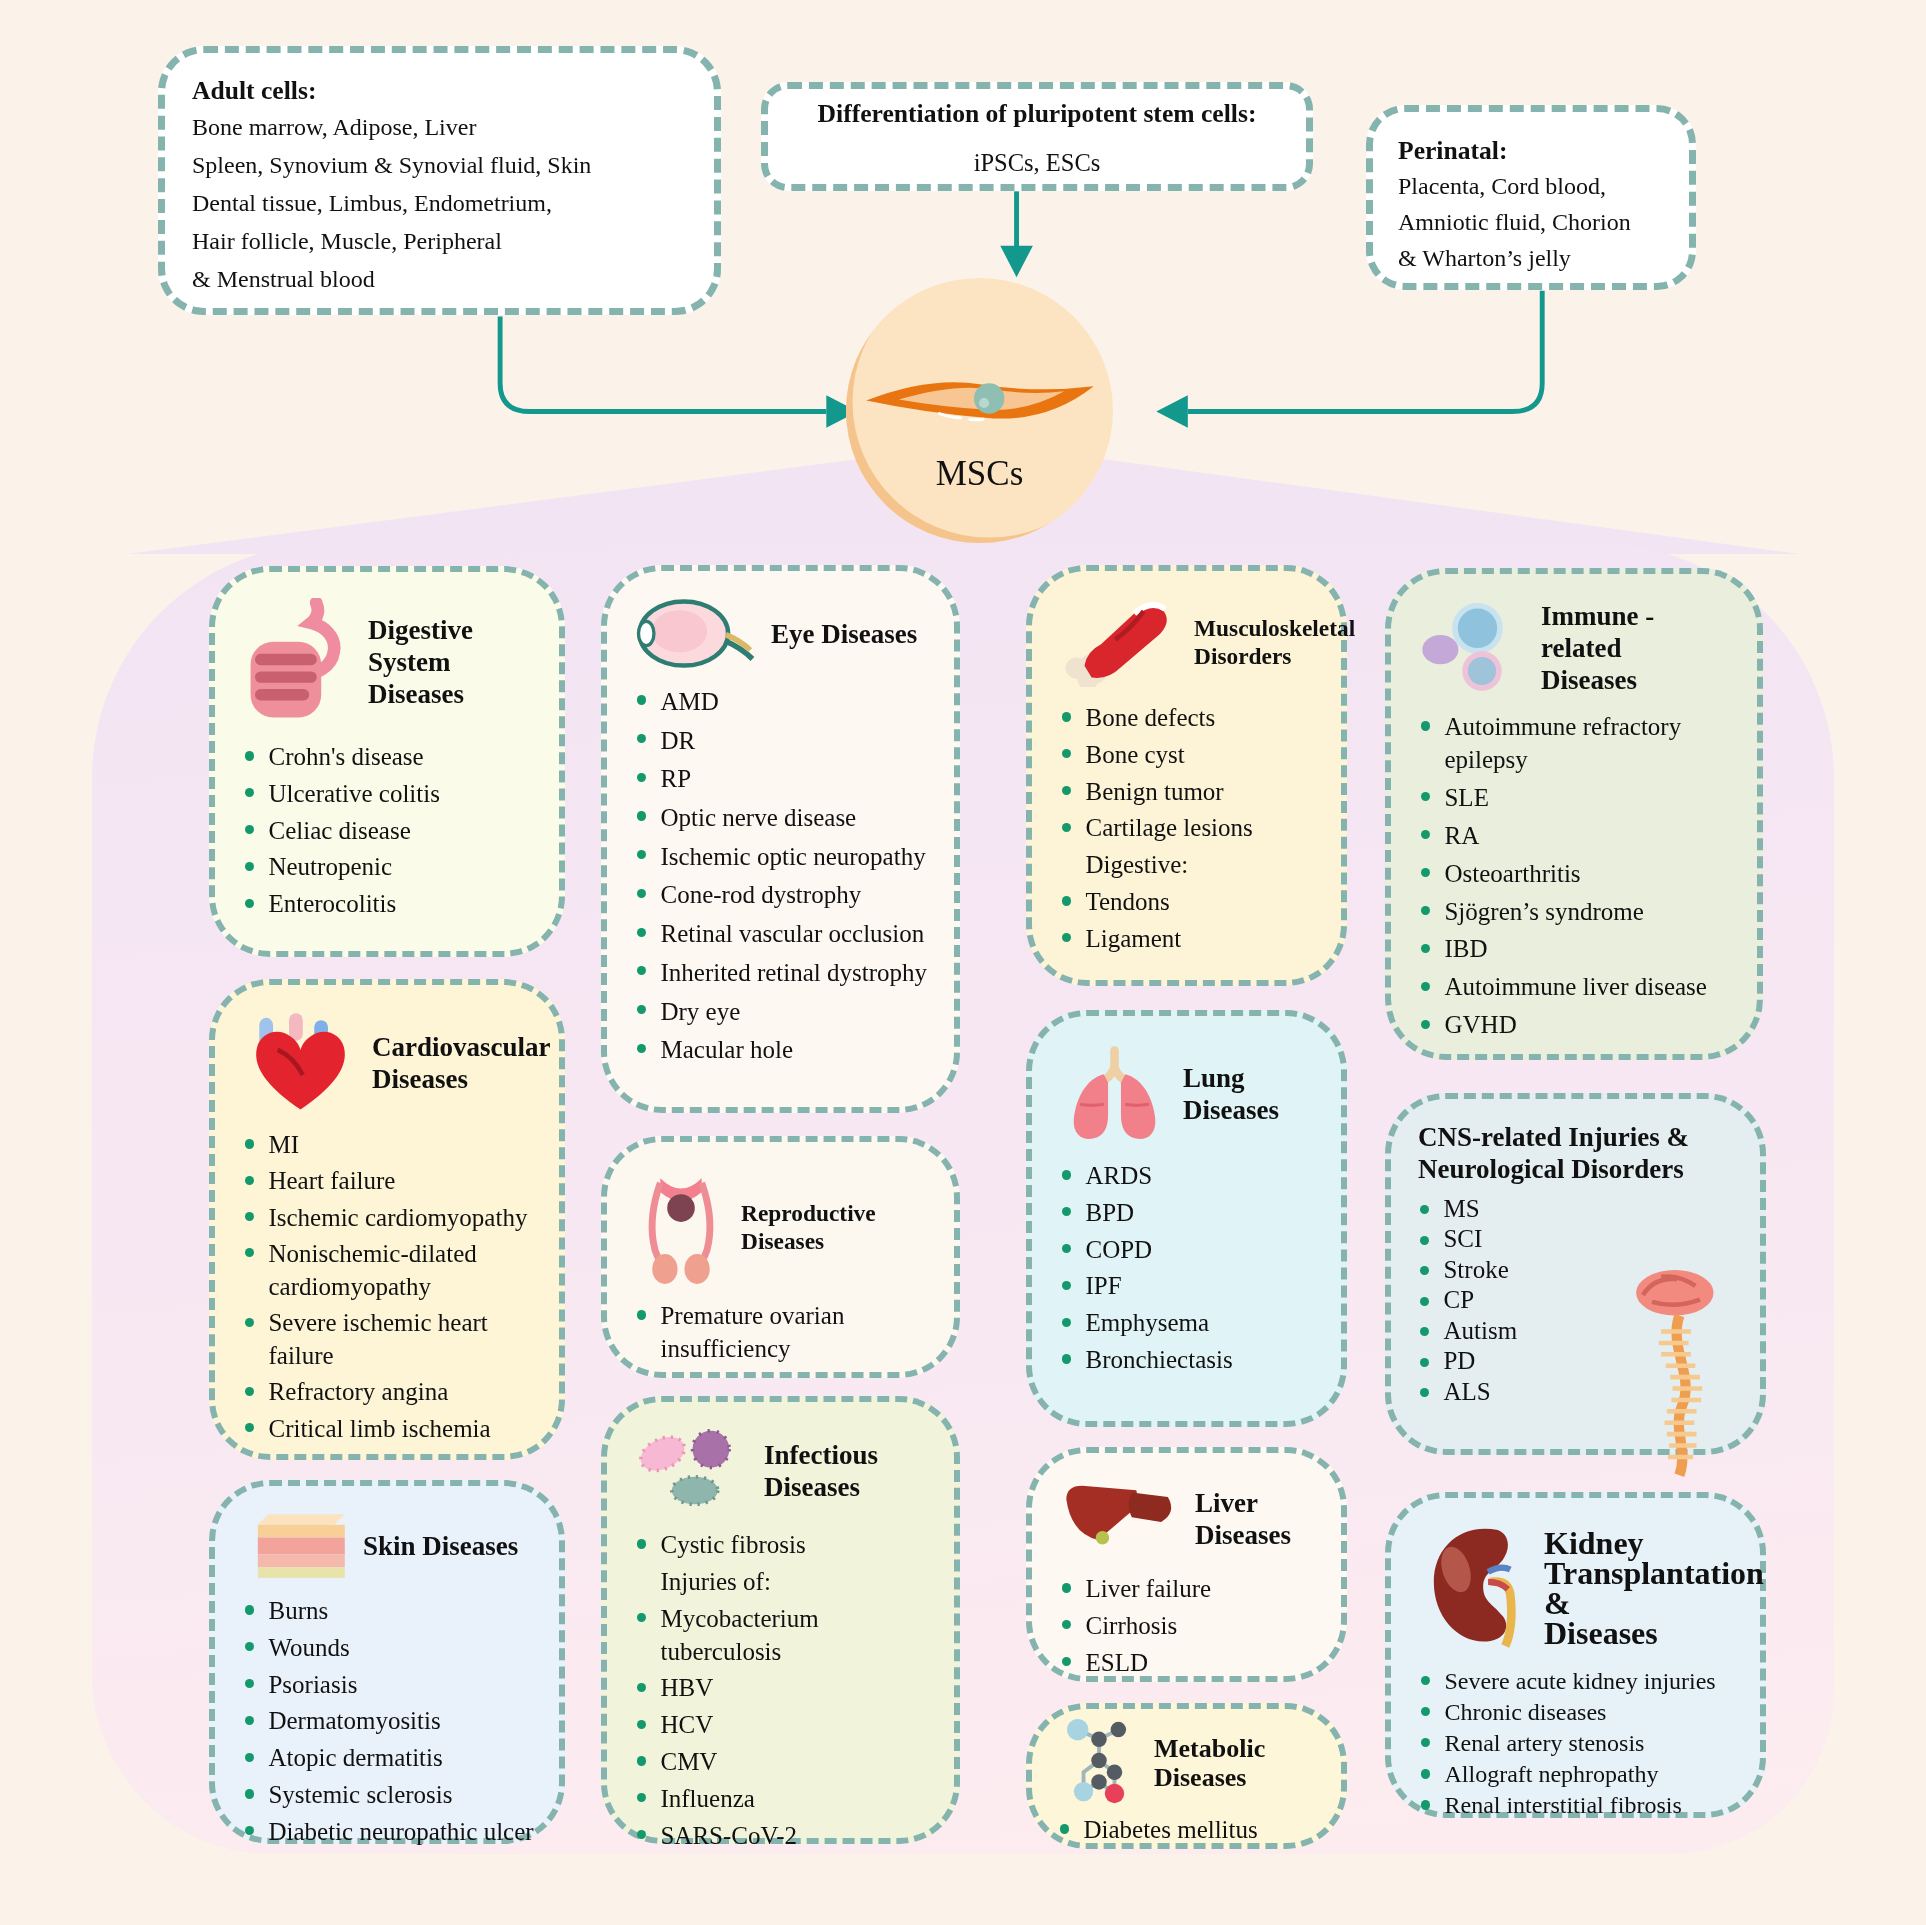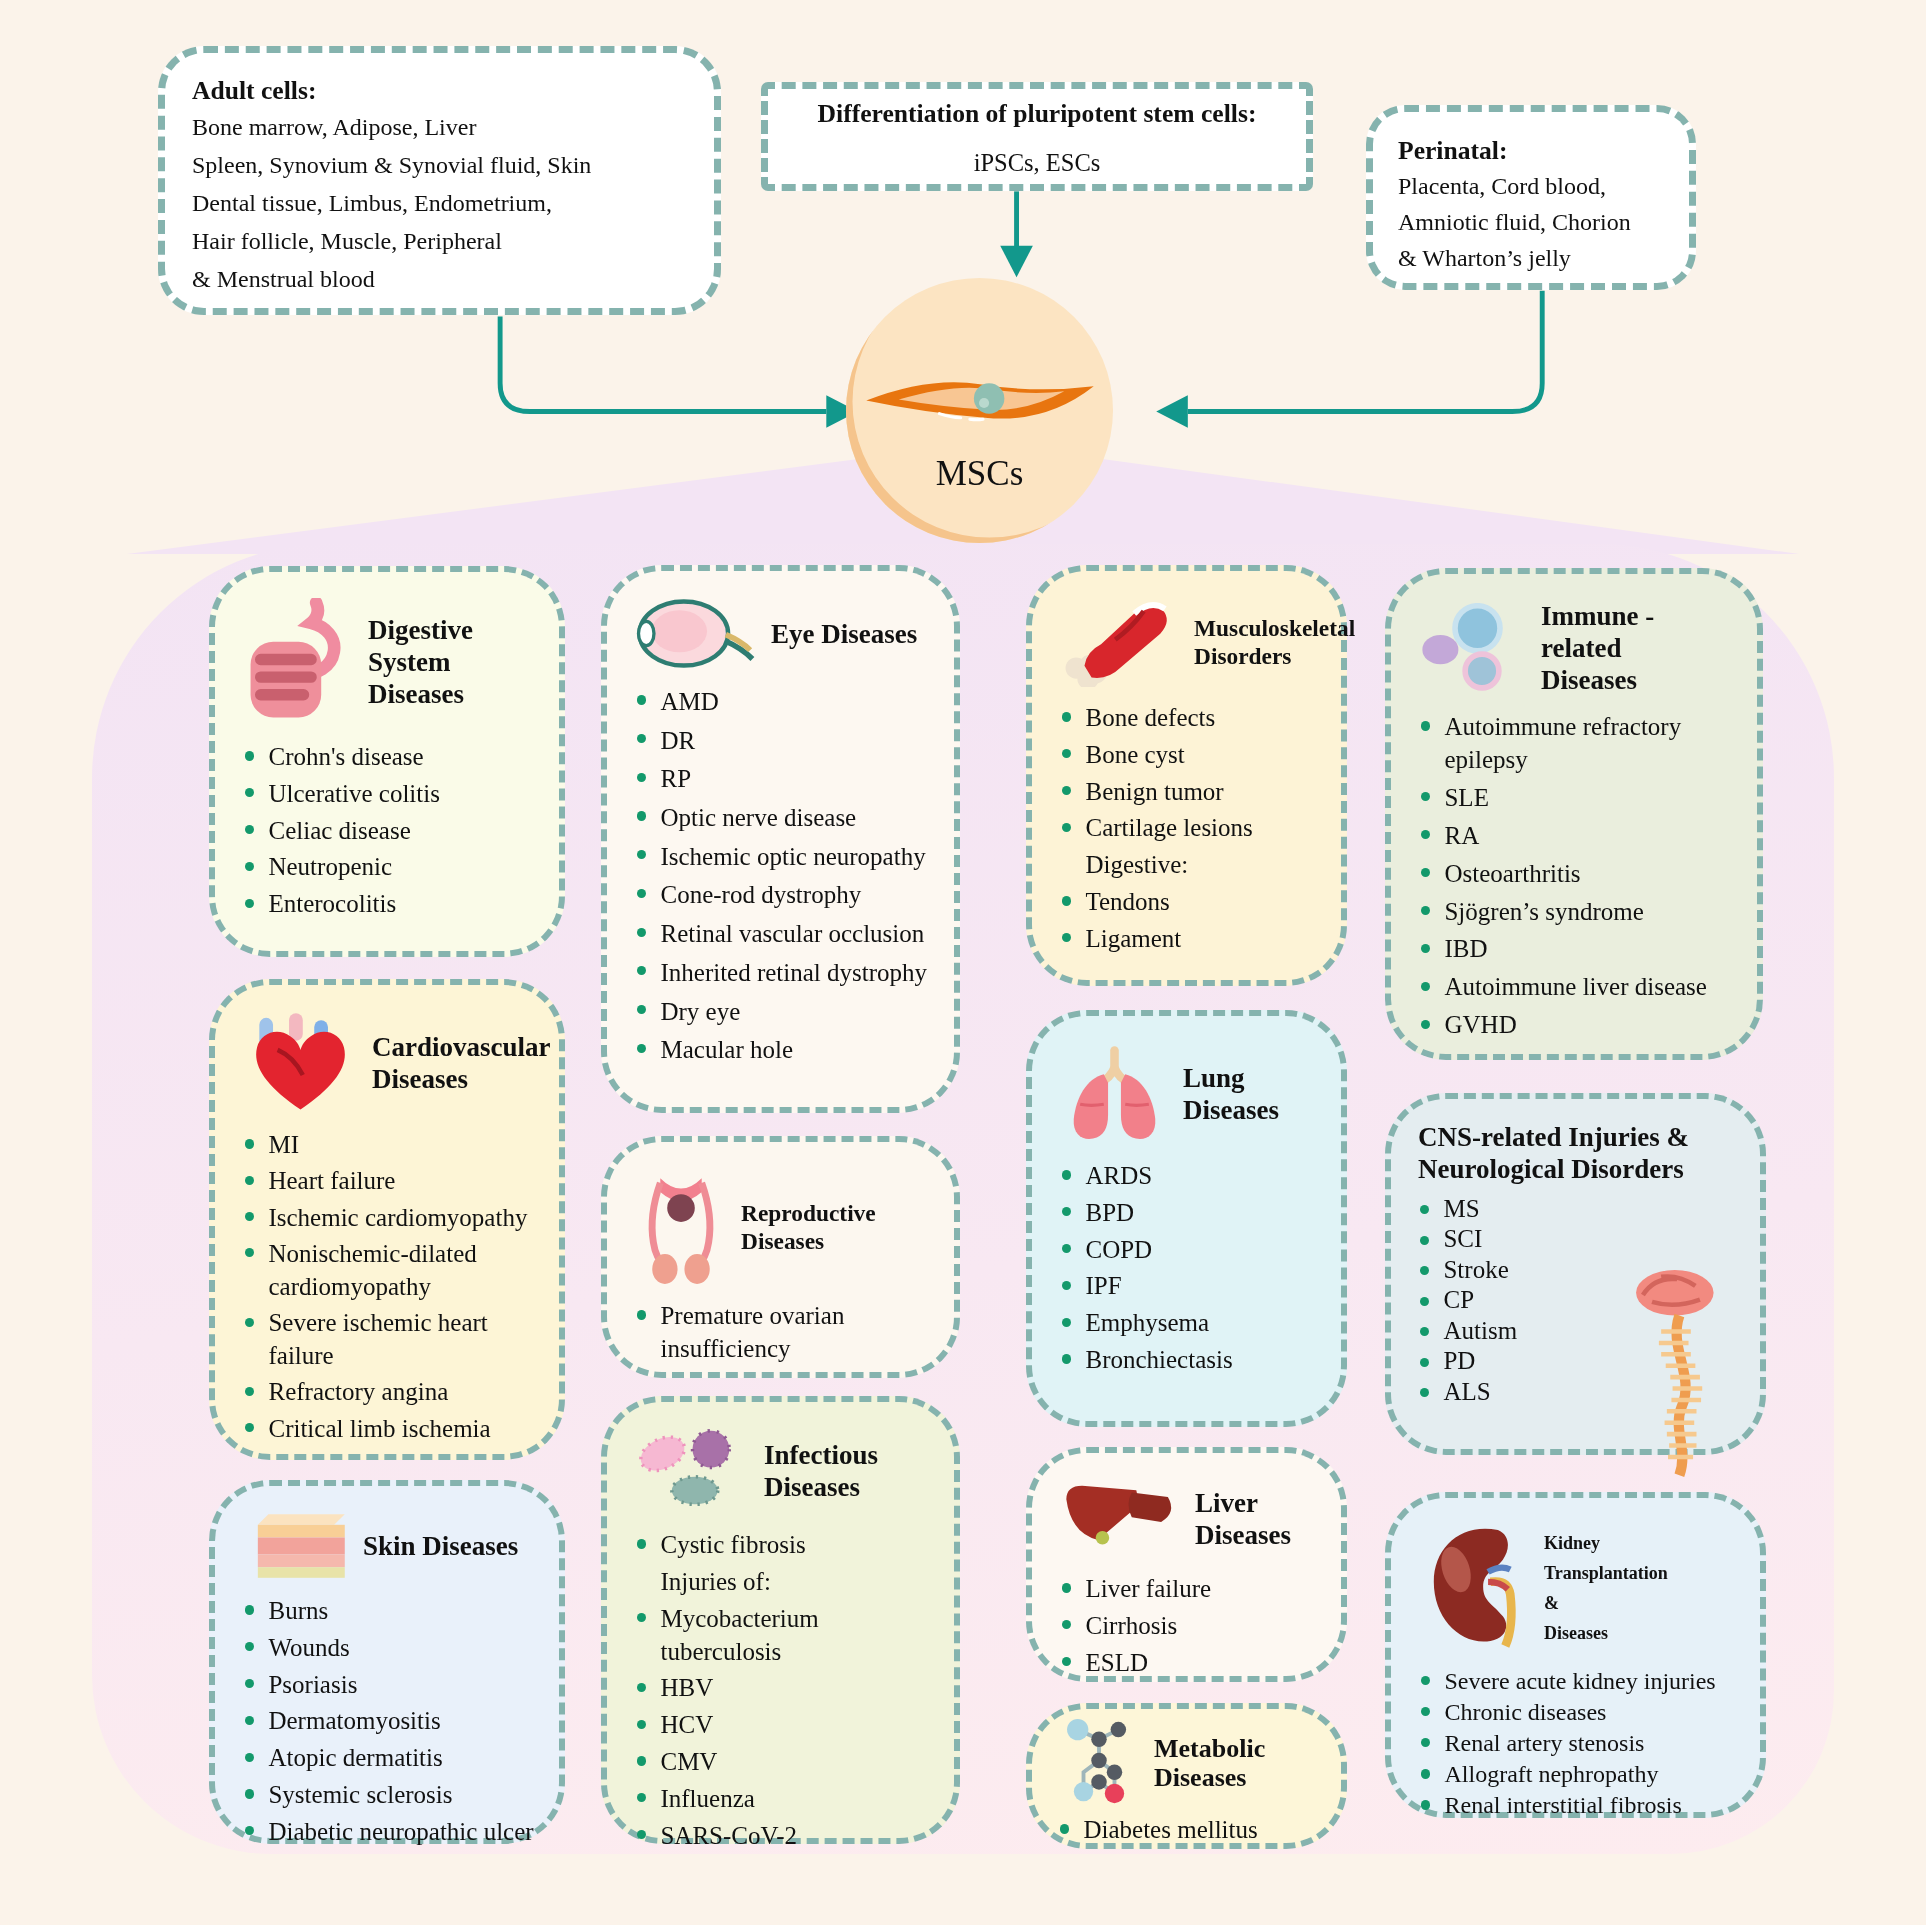--- a/index.html
+++ b/index.html
@@ -6,21 +6,21 @@
     --teal:#12988c; --dash:#85b3ae; --bullet:#13996b;
     --pink:#f6e7f3; --cream:#fbf3ea; --circle:#fce4c2; --ink:#111111;
   }
   html,body{margin:0;padding:0;}
   body{background:var(--cream);font-family:"Liberation Serif","DejaVu Serif",serif;color:var(--ink);}
   #root{position:relative;width:1926px;height:1925px;overflow:hidden;background:var(--cream);}
 
   
   .box{position:absolute;box-sizing:border-box;background:#ffffff;border:7px dashed var(--dash);z-index:3;}
   .box-adult{left:158px;top:46px;width:563px;height:269px;border-radius:46px;padding:20.7px 18.5px 0 27px;}
-  .box-pluri{left:761px;top:82px;width:552px;height:109px;border-radius:7px;display:flex;flex-direction:column;justify-content:center;align-items:center;gap:18px;}
+  .box-pluri{left:761px;top:82px;width:552px;height:109px;border-radius:27px;display:flex;flex-direction:column;justify-content:center;align-items:center;gap:18px;}
   .box-peri{left:1366px;top:105px;width:330px;height:185px;border-radius:39px;padding:22px 13px 0 25px;}
   .box-title{font-weight:700;font-size:25.6px;line-height:34px;}
   .box-lines{font-size:24px;line-height:38px;white-space:pre-line;}
   .box-peri .box-lines{line-height:36px;}
   .box-pluri .box-title{text-align:center;}
   .box-sub{font-size:24.5px;text-align:center;}
 
   
   #arrows{position:absolute;left:0;top:0;z-index:4;pointer-events:none;}
   #arrows path{stroke:var(--teal);stroke-width:9;fill:none;}
@@ -60,21 +60,21 @@
   .card-infectious{left:601px;top:1396px;width:359px;height:448px;}
   .card-musculoskeletal{left:1026px;top:565px;width:321px;height:421px;}
   .card-lung{left:1026px;top:1010px;width:321px;height:417px;}
   .card-liver{left:1026px;top:1447px;width:321px;height:235px;}
   .card-metabolic{left:1026px;top:1703px;width:321px;height:146px;padding:8.7px 19.6px 11px 26px;}
   .card-immune{left:1385px;top:568px;width:378px;height:492px;}
   .card-cns{left:1385px;top:1093px;width:381px;height:362px;padding-top:22px;padding-left:27px;}
   .card-kidney{left:1385px;top:1492px;width:381px;height:326px;padding-top:22px;}
 
   .card-musculoskeletal .card-title,.card-reproductive .card-title{font-size:23.4px;line-height:28px;}
-  .card-kidney .card-title{font-size:18px;line-height:30px;}
+  .card-kidney .card-title{font-size:32px;line-height:30px;}
   .card-metabolic .card-title{font-size:26px;line-height:29px;}
   .card-eye .card-items{line-height:36px;}
   .card-eye .card-items li{margin:2.7px 0;}
   .card-cns .card-items{margin-top:8.7px;line-height:30px;}
   .card-cns .card-items li{margin:0.5px 0;}
   .card-cns .card-icon{position:absolute;right:35px;top:163px;}
   .card-kidney .card-items{margin-top:9.8px;font-size:24px;line-height:30px;}
   .card-kidney .card-items li{margin:1.1px 0;}
   .card-kidney .bullet{margin-top:10.3px;}
   .card-metabolic .card-items{margin-top:4.3px;}

